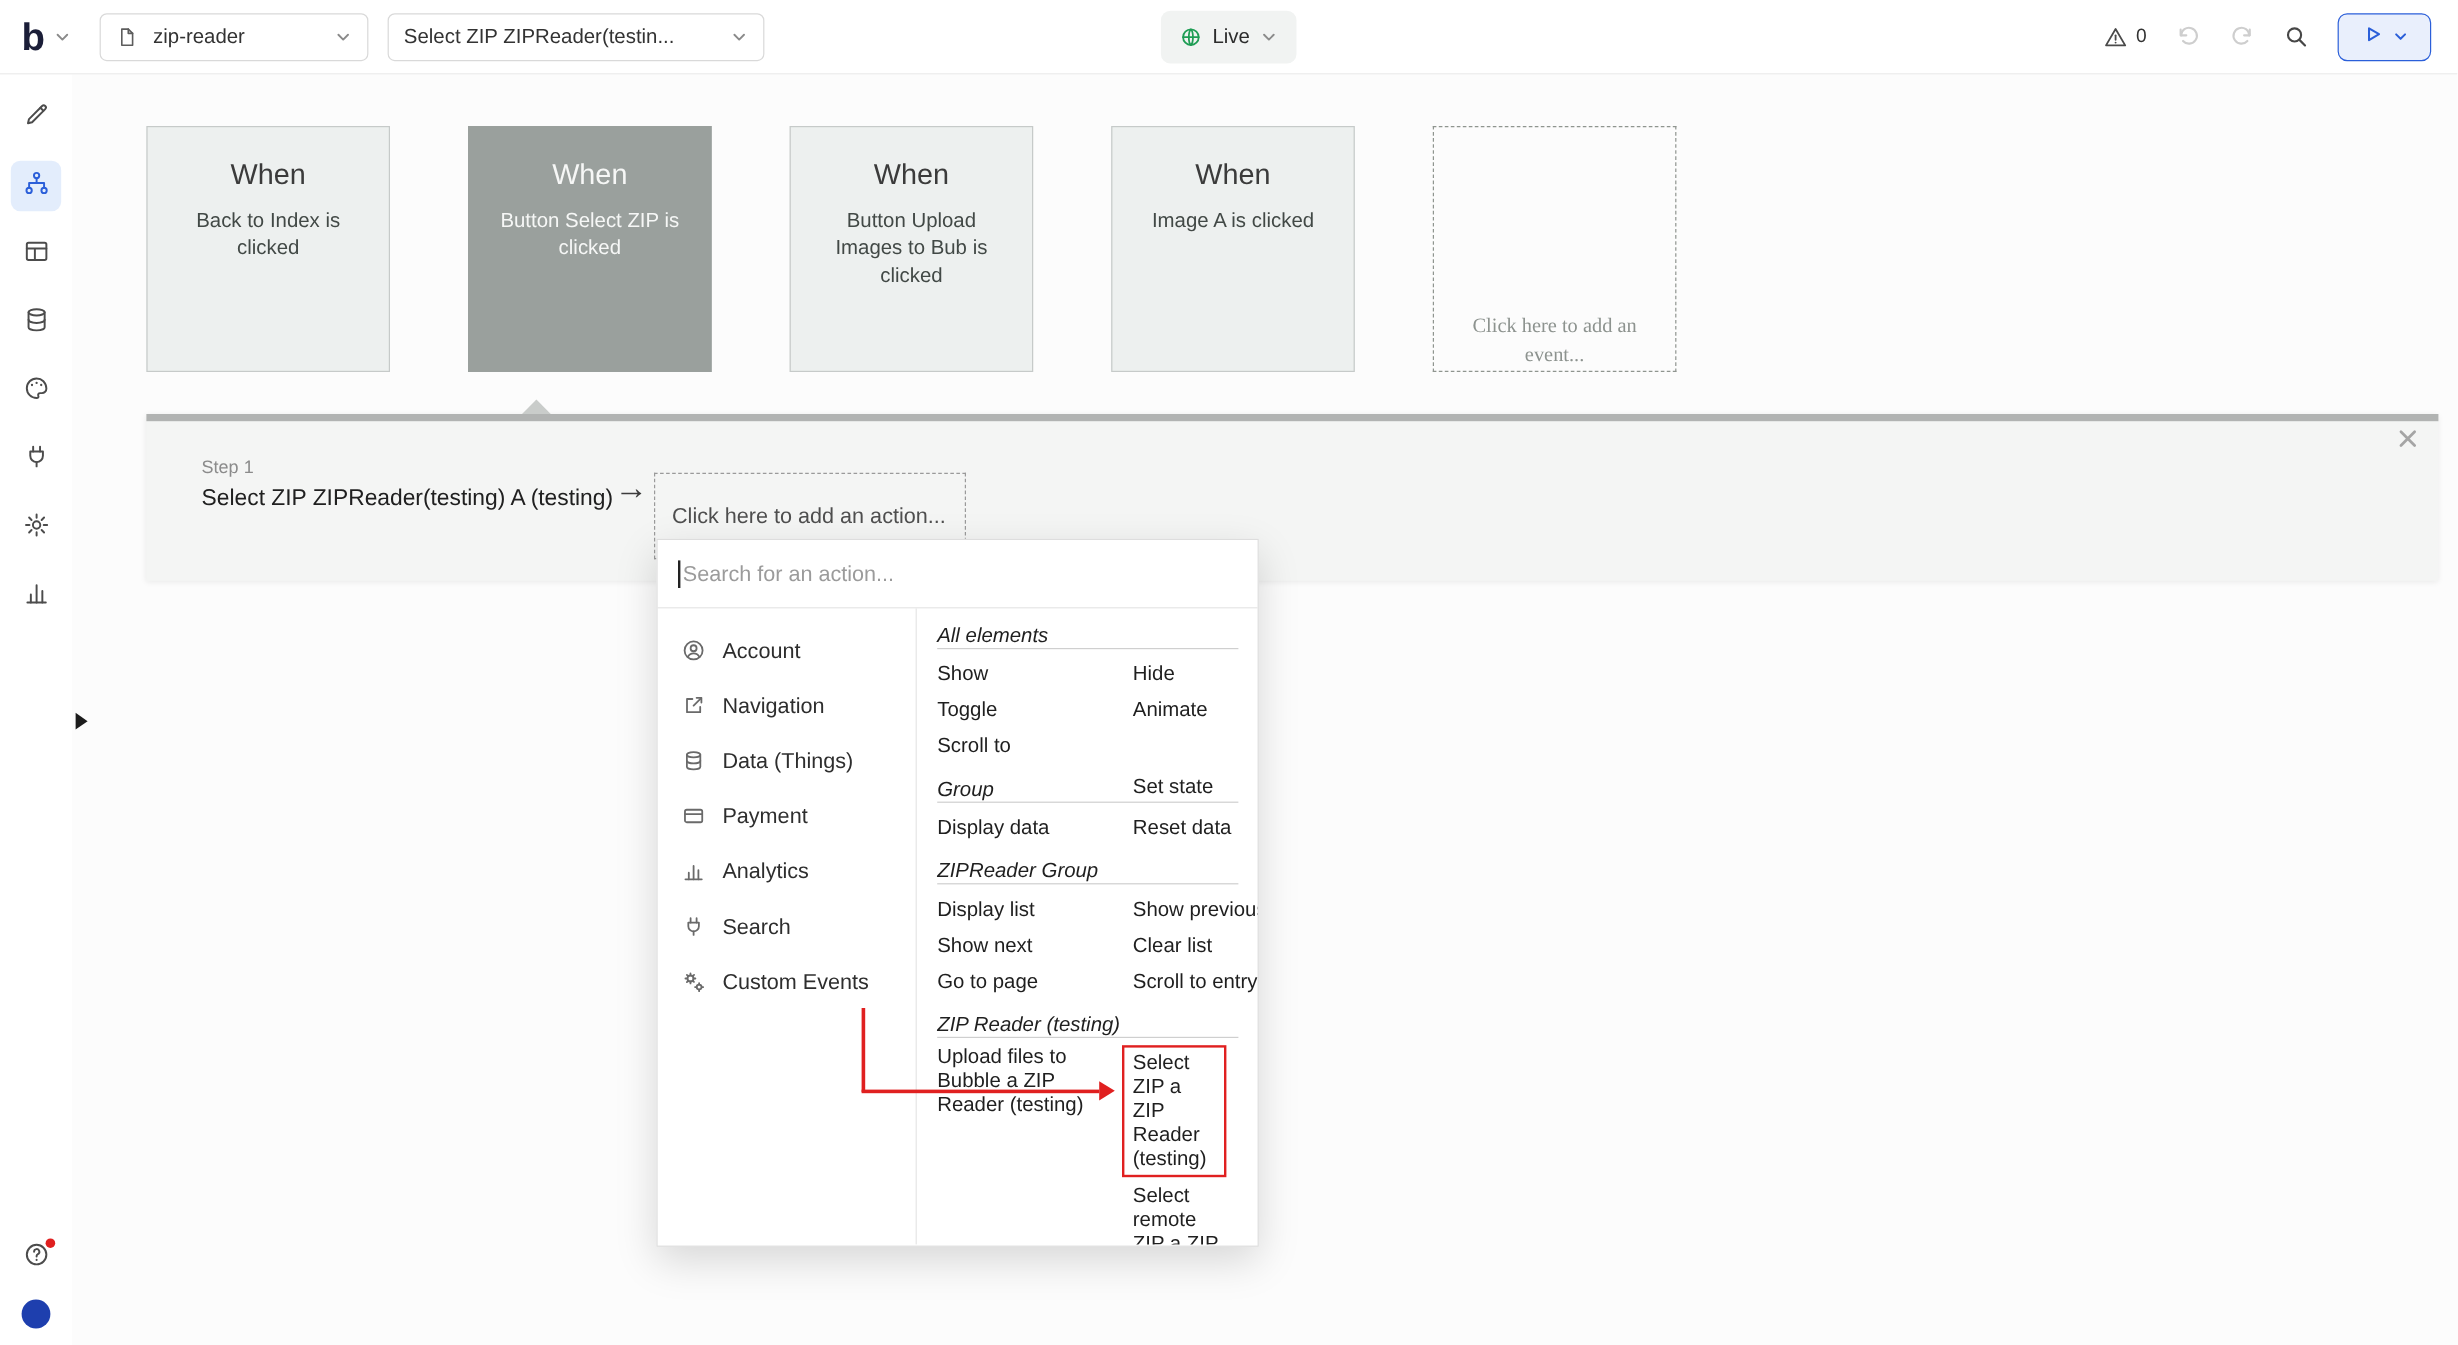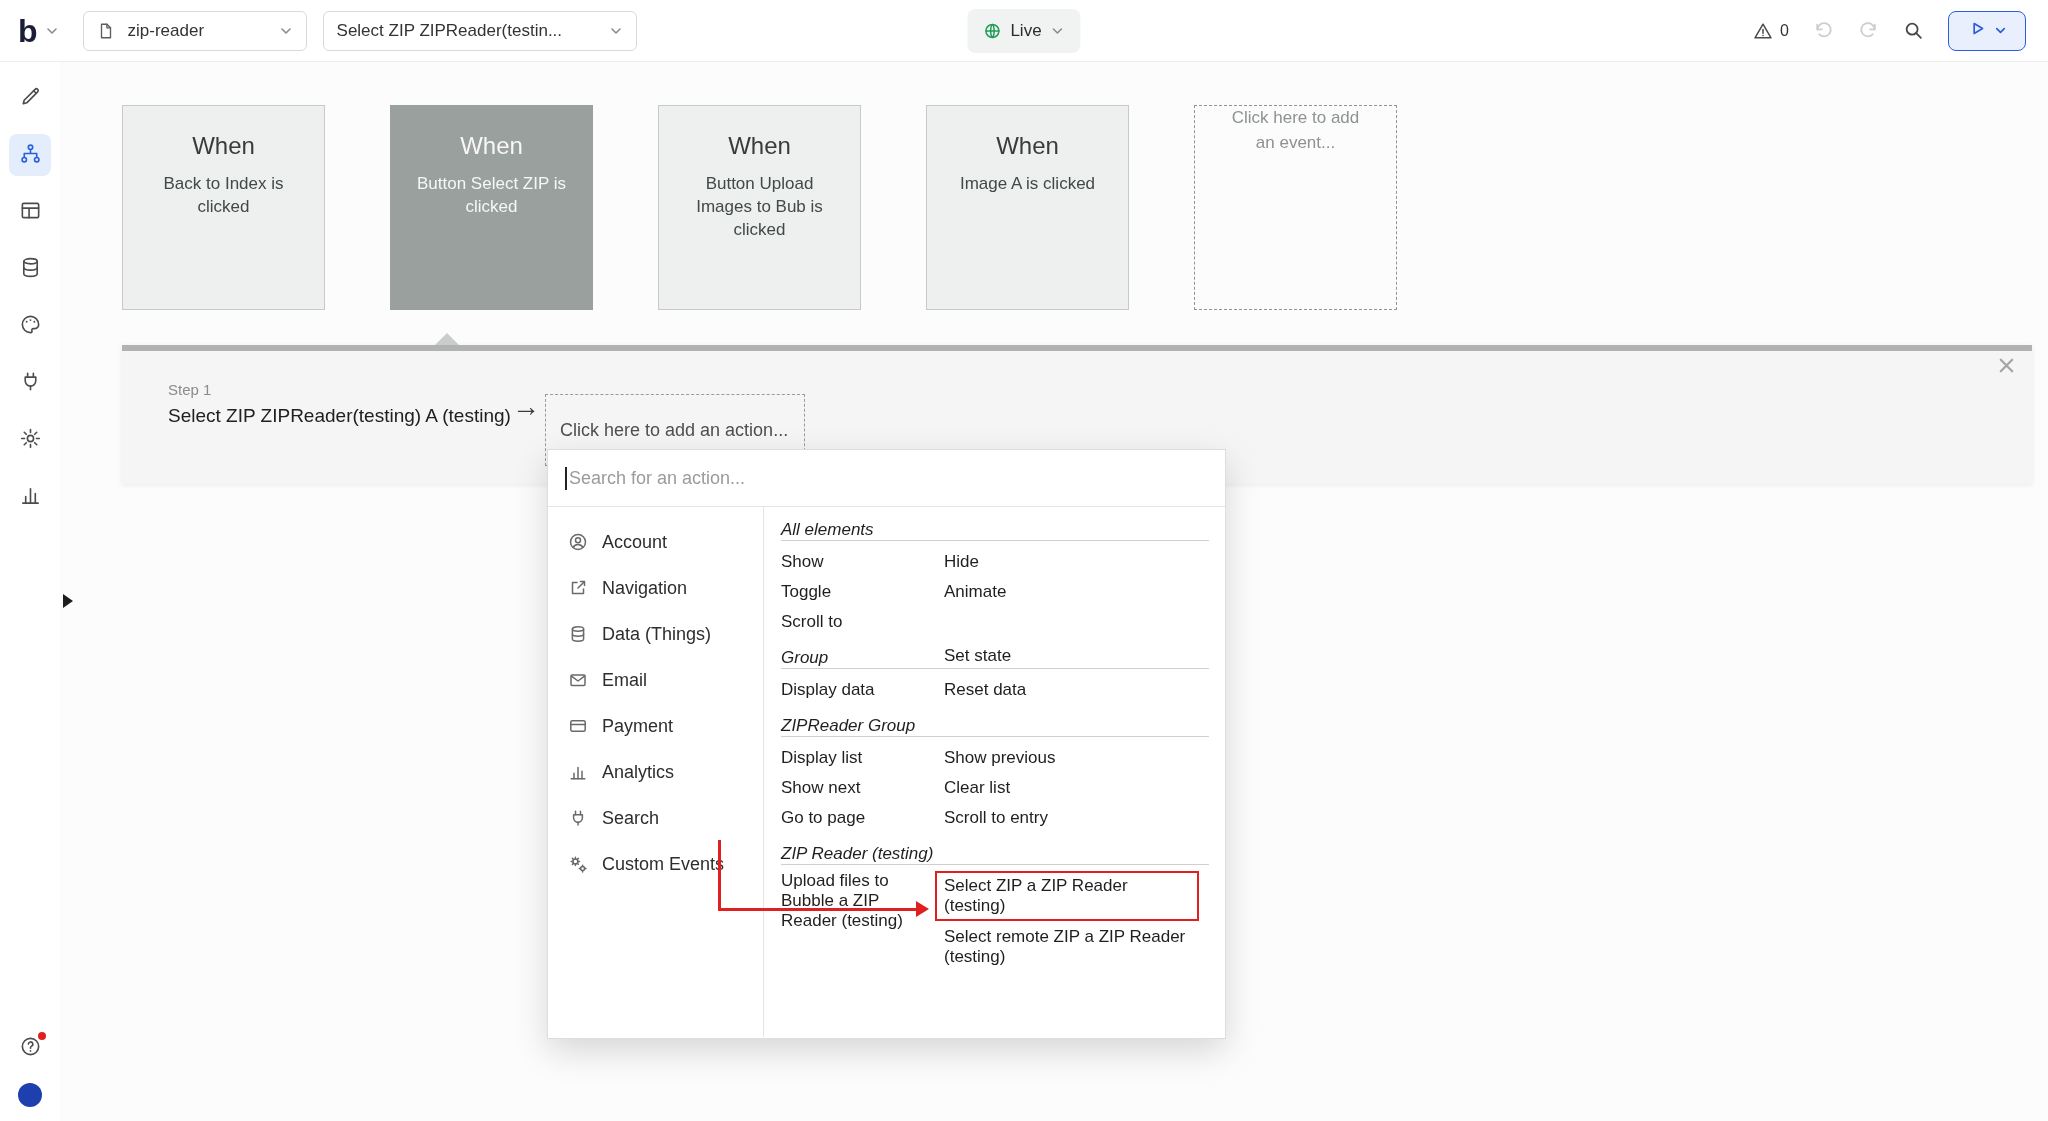--- a/index.html
+++ b/index.html
@@ -48,23 +48,23 @@
 
   
   .canvas { position: absolute; left: 60px; top: 62px; right: 0; bottom: 0; background: #fcfcfc; }
   .events { position: absolute; left: 62px; top: 43px; display: flex; gap: 65px; }
   .event-card { width: 203px; height: 205px; background: #edf0ef; border: 1px solid #c6cac9;
                 text-align: center; padding: 26px 17px 0; cursor: pointer; }
   .event-card .ttl { font-size: 24px; color: #3b3b3b; margin-bottom: 13px; }
   .event-card .sub { font-size: 17px; color: #424946; line-height: 1.35; }
   .event-card.selected { background: var(--selected-card-gray, #9aa09d); border-color: var(--selected-card-gray, #9aa09d); }
   .event-card.selected .ttl, .event-card.selected .sub { color: #f6f7f6; }
-  .add-event { width: 203px; height: 205px; border: 1.5px dashed #8f958f; display: flex; align-items: flex-start;
+  .add-event { width: 203px; height: 205px; border: 1.5px dashed #8f958f; display: flex; align-items: flex-end;
                justify-content: center; text-align: center; color: #8d938f; font-size: 17px;
-               line-height: 1.45; padding: 0 26px; cursor: pointer; }
+               line-height: 1.45; padding: 0 26px; cursor: pointer; font-family: Liberation Serif, serif; }
   .expander { position: absolute; left: 3px; top: 532px; width: 0; height: 0;
               border-top: 7px solid transparent; border-bottom: 7px solid transparent;
               border-left: 10px solid #1c1c1c; cursor: pointer; }
 
   
   .step-panel { position: absolute; left: 62px; right: 16px; top: 283px; height: 139px;
                 background: #f4f5f4; box-shadow: 0 1px 5px rgba(0,0,0,.08); z-index: 5; }
   .panel-pointer { position: absolute; top: -12px; left: 312px; width: 0; height: 0;
                    border-left: 13px solid transparent; border-right: 13px solid transparent;
                    border-bottom: 13px solid #c9ccca; }
@@ -73,21 +73,21 @@
   .step-label { font-size: 15px; color: #8b8b8b; margin-bottom: 7px; }
   .step-title { font-size: 19px; color: #202020; }
   .step-arrow { position: absolute; left: 390px; top: 46px; font-size: 28px; color: #3c3c3c; }
   .step-arrow::before { content: "\2192"; }
   .add-action { position: absolute; left: 423px; top: 49px; width: 260px; height: 72px;
                 border: 1.5px dashed #9a9a9a; display: flex; align-items: center; padding: 0 14px;
                 font-size: 18px; color: #4f4f4f; cursor: pointer; }
   .panel-close { position: absolute; right: 16px; top: 11px; color: #a5a5a5; cursor: pointer; display: inline-flex; }
 
   
-  .action-popup { position: absolute; left: 487px; top: 387px; width: 679px; height: 590px; background: #fff;
+  .action-popup { position: absolute; left: 487px; top: 387px; width: 502px; height: 590px; background: #fff;
                   border: 1px solid #ddd; box-shadow: 0 12px 32px rgba(0,0,0,.15); z-index: 20; }
   .popup-search { height: 57px; border-bottom: 1px solid #e5e5e5; display: flex; align-items: center; padding: 0 17px; }
   .caret { width: 2px; height: 23px; background: #222; margin-right: 2px; flex: none; }
   .popup-search input { border: none; outline: none; font-size: 18px; color: #444; width: 100%;
                         font-family: inherit; background: transparent; }
   .popup-search input::placeholder { color: #9b9b9b; }
   .popup-body { display: flex; height: calc(100% - 58px); }
   .cat-col { width: 216px; border-right: 1px solid #e5e5e5; padding: 12px 0; flex: none; }
   .cat-item { height: 46px; display: flex; align-items: center; gap: 14px; padding: 0 20px;
               font-size: 18px; color: #2e2e2e; cursor: pointer; }
@@ -357,29 +357,20 @@
                   <ellipse cx="10" cy="5" rx="5.6" ry="2.2"></ellipse>
                   <path d="M4.4 5v10c0 1.2 2.5 2.2 5.6 2.2s5.6-1 5.6-2.2V5"></path>
                   <path d="M4.4 10c0 1.2 2.5 2.2 5.6 2.2s5.6-1 5.6-2.2"></path>
                 </svg>
               </span>
               <span>Data (Things)</span>
             </div>
             <div class="cat-item">
               <span class="cat-ico">
                 <svg width="20" height="20" viewBox="0 0 20 20" fill="none" stroke="currentColor" stroke-width="1.5" stroke-linecap="round" stroke-linejoin="round">
-                  <rect x="3" y="5" width="14" height="10.5" rx="1"></rect>
-                  <path d="M3.5 6.2 10 11l6.5-4.8"></path>
-                </svg>
-              </span>
-              <span>Email</span>
-            </div>
-            <div class="cat-item">
-              <span class="cat-ico">
-                <svg width="20" height="20" viewBox="0 0 20 20" fill="none" stroke="currentColor" stroke-width="1.5" stroke-linecap="round" stroke-linejoin="round">
                   <rect x="2.8" y="4.8" width="14.4" height="10.4" rx="1.5"></rect>
                   <path d="M2.8 8.4h14.4"></path>
                 </svg>
               </span>
               <span>Payment</span>
             </div>
             <div class="cat-item">
               <span class="cat-ico">
                 <svg width="20" height="20" viewBox="0 0 20 20" fill="none" stroke="currentColor" stroke-width="1.5" stroke-linecap="round" stroke-linejoin="round">
                   <path d="M3.2 16.8h13.6"></path>

